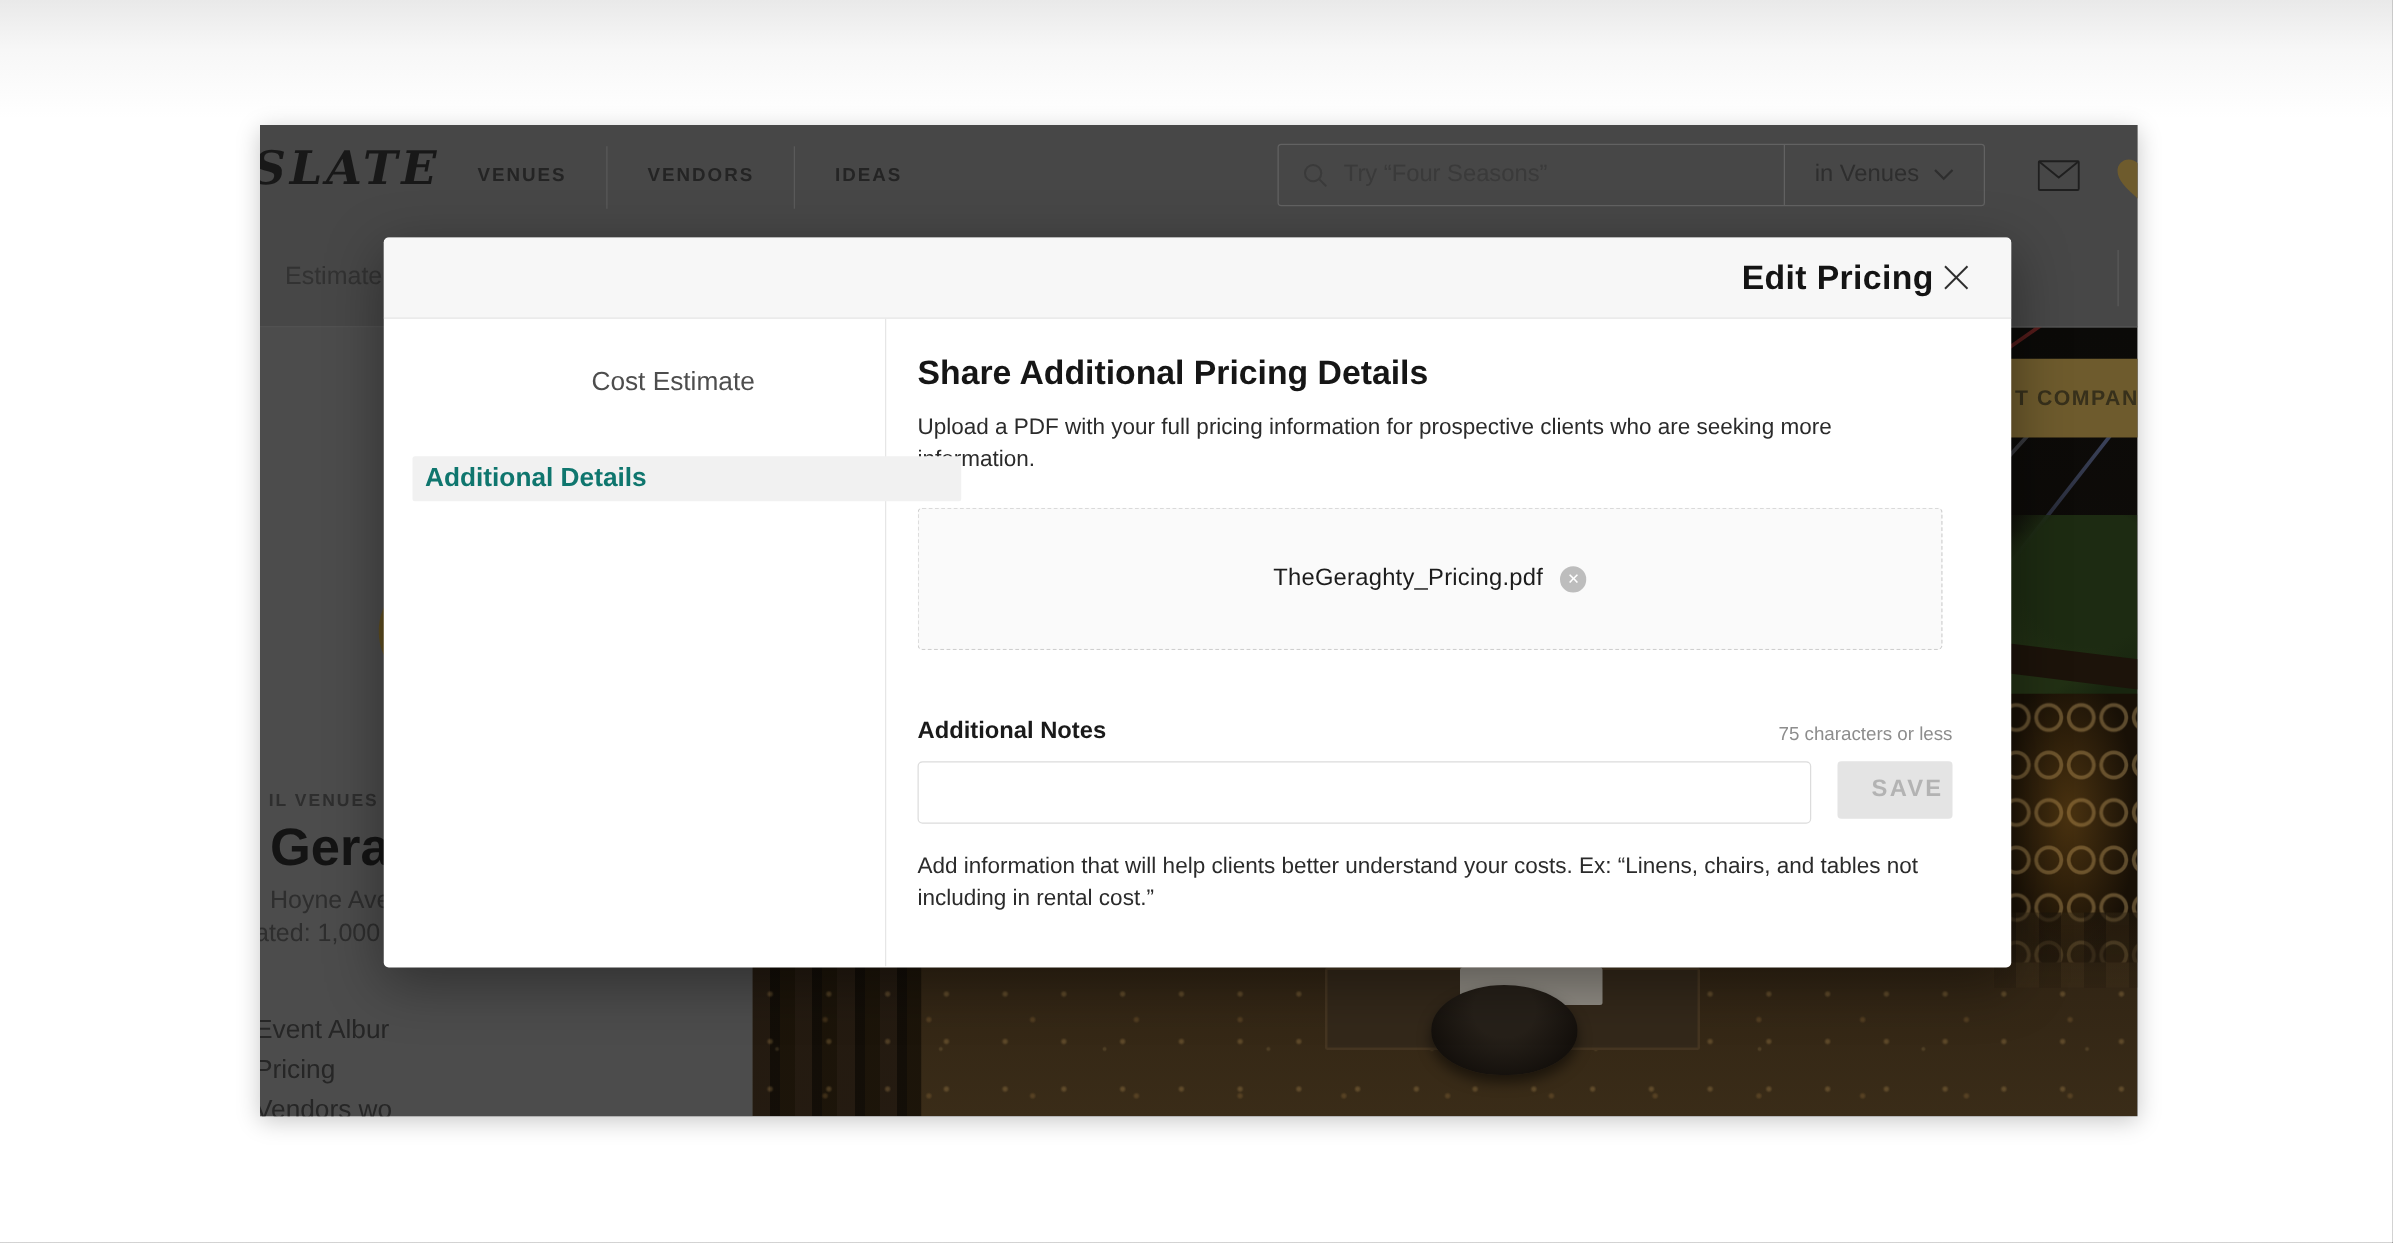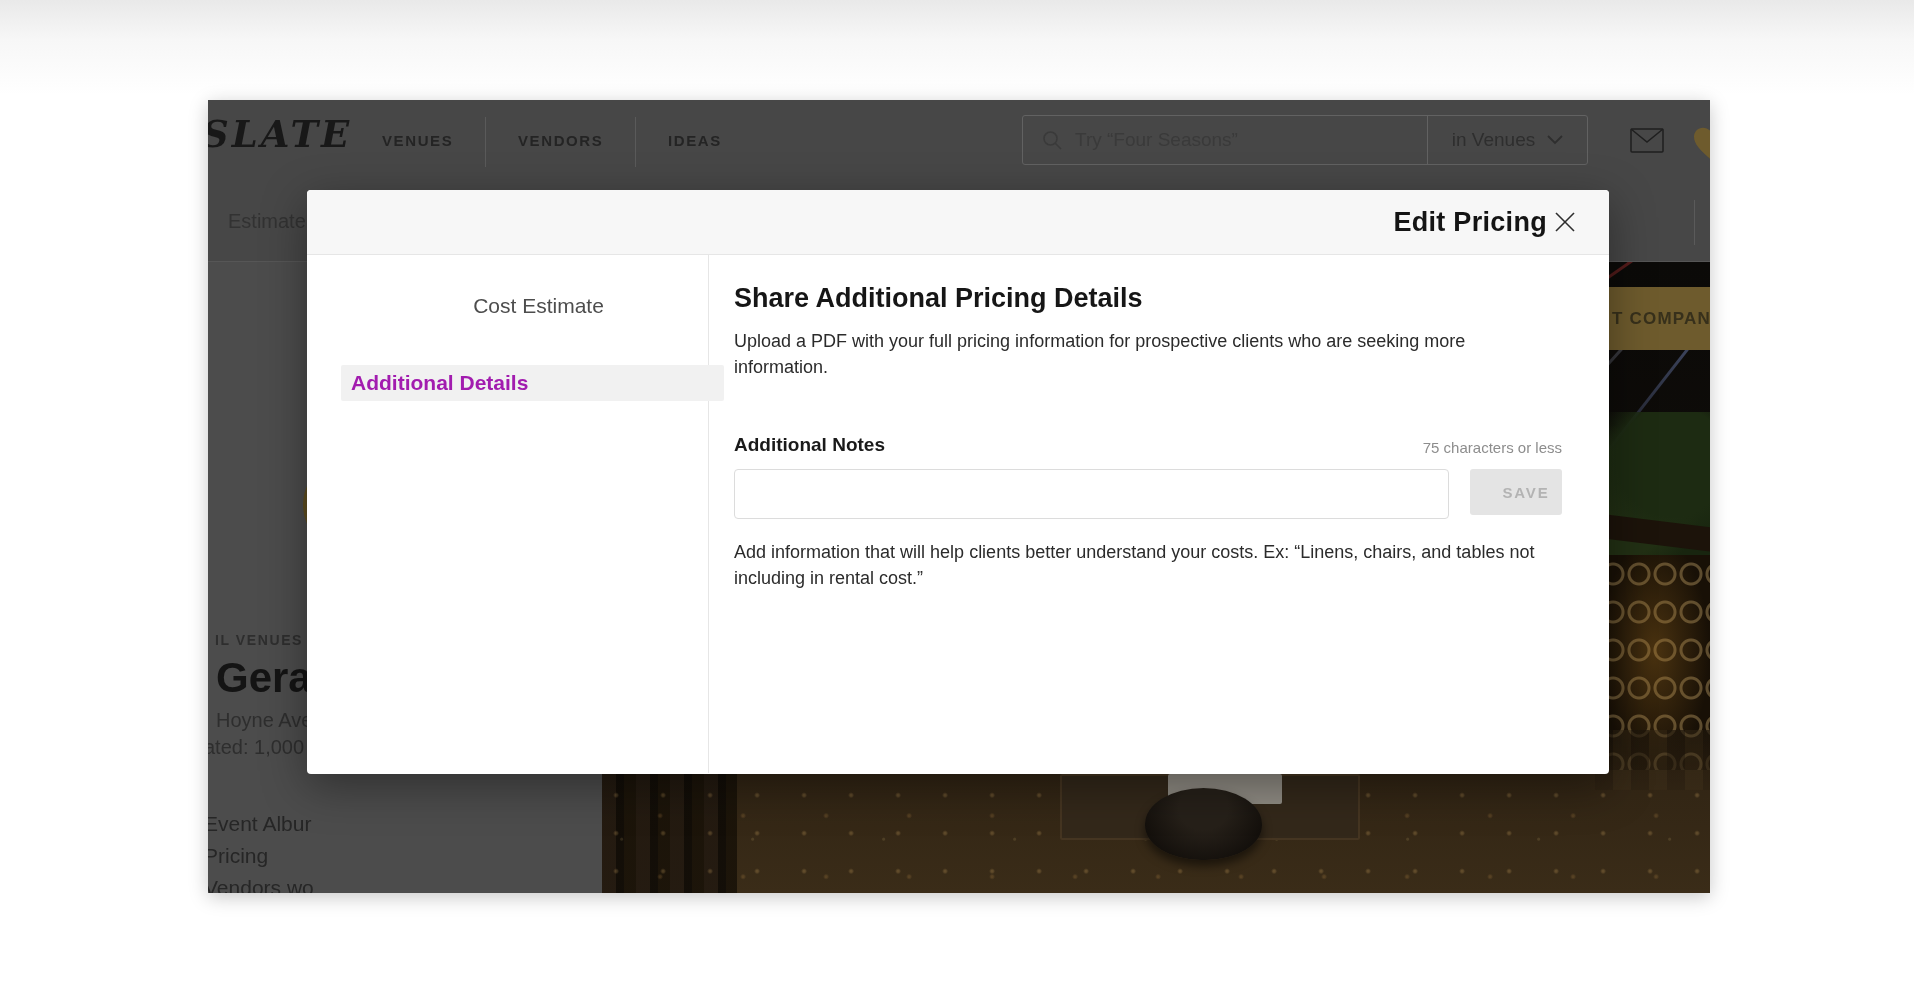--- a/index.html
+++ b/index.html
@@ -114,21 +114,21 @@
   }
   .modal-header {
     height:65px; background:#f7f7f7; border-bottom:1px solid #e6e6e6;
     display:flex; align-items:center; justify-content:flex-end; padding:0 26px 0 33px;
   }
   .modal-title { font-size:27px; font-weight:bold; color:#141414; letter-spacing:.3px; }
   .modal-close { background:none; border:none; cursor:pointer; width:36px; height:36px; display:flex; align-items:center; justify-content:center; }
   .modal-body { display:flex; height:518px; }
   .modal-side { width:430px; border-right:1px solid #e6e6e6; position:relative; }
   .side-item { position:absolute; left:0; width:430px; font-size:21px; color:#4d4d4d; padding:6px 0 6px 33px; cursor:pointer; }
-  .side-item.active { left:34px; width:383px; padding-left:10px; font-weight:bold; color:#a21caf; background:#f1f1f1; border-radius:2px; }
+  .side-item.active { left:23px; width:439px; padding-left:10px; font-weight:bold; color:#0f766e; background:#f1f1f1; border-radius:2px; }
   .modal-content { flex:1; padding:28px 23px 0 25px; }
   .content-heading { font-size:27px; font-weight:bold; color:#161616; }
   .content-desc { margin-top:14px; width:812px; font-size:18px; line-height:1.45; color:#2b2b2b; }
   .upload-box {
     margin-top:26px; width:820px; height:114px; border:1px dashed #cfcfcf; border-radius:4px;
     background:#fafafa; display:flex; align-items:center; justify-content:center; gap:14px;
   }
   .file-name { font-size:19px; color:#1c1c1c; letter-spacing:.2px; }
   .file-remove {
     width:21px; height:21px; border-radius:50%; border:none; background:#bdbdbd; cursor:pointer;
@@ -138,21 +138,21 @@
   .notes-head { margin-top:54px; width:828px; display:flex; justify-content:space-between; align-items:flex-end; }
   .notes-label { font-size:19px; font-weight:bold; color:#1a1a1a; }
   .notes-limit { font-size:15px; color:#8d8d8d; }
   .notes-row { margin-top:13px; display:flex; align-items:flex-start; }
   .notes-input {
     width:715px; height:50px; border:1px solid #dcdcdc; border-radius:4px; background:#fff;
     font-family:"Liberation Sans",sans-serif; font-size:18px; color:#222; padding:0 14px; outline:none;
   }
   .save-btn {
     margin-left:21px; width:92px; height:46px; background:#e4e4e4; border:none; border-radius:3px;
-    color:#b3b3b3; font-family:"Liberation Sans",sans-serif; font-size:15px; font-weight:bold;
+    color:#b3b3b3; font-family:"Liberation Sans",sans-serif; font-size:19px; font-weight:bold;
     letter-spacing:1.8px; cursor:default;padding-left:20px;
   }
   .notes-helper { margin-top:20px; width:852px; font-size:18px; line-height:1.45; color:#2b2b2b; }
 
   svg { display:block; }
 </style>
 </head>
 <body>
 
 <div class="page">
@@ -249,20 +249,24 @@
   </div>
   <div class="modal-body">
     <div class="modal-side">
       <div class="side-item" style="top:33px;text-align:center;">Cost Estimate</div>
       <div class="side-item active" style="top:110px;">Additional Details</div>
     </div>
     <div class="modal-content">
       <div class="content-heading">Share Additional Pricing Details</div>
       <div class="content-desc">Upload a PDF with your full pricing information for prospective clients who are seeking more information.</div>
 
+      <div class="upload-box">
+        <span class="file-name">TheGeraghty_Pricing.pdf</span>
+        <button class="file-remove" aria-label="Remove file">✕</button>
+      </div>
 
       <div class="notes-head">
         <span class="notes-label">Additional Notes</span>
         <span class="notes-limit">75 characters or less</span>
       </div>
       <div class="notes-row">
         <input class="notes-input" value="" style="">
         <button class="save-btn">SAVE</button>
       </div>
       <div class="notes-helper">Add information that will help clients better understand your costs. Ex: “Linens, chairs, and tables not including in rental cost.”</div>

